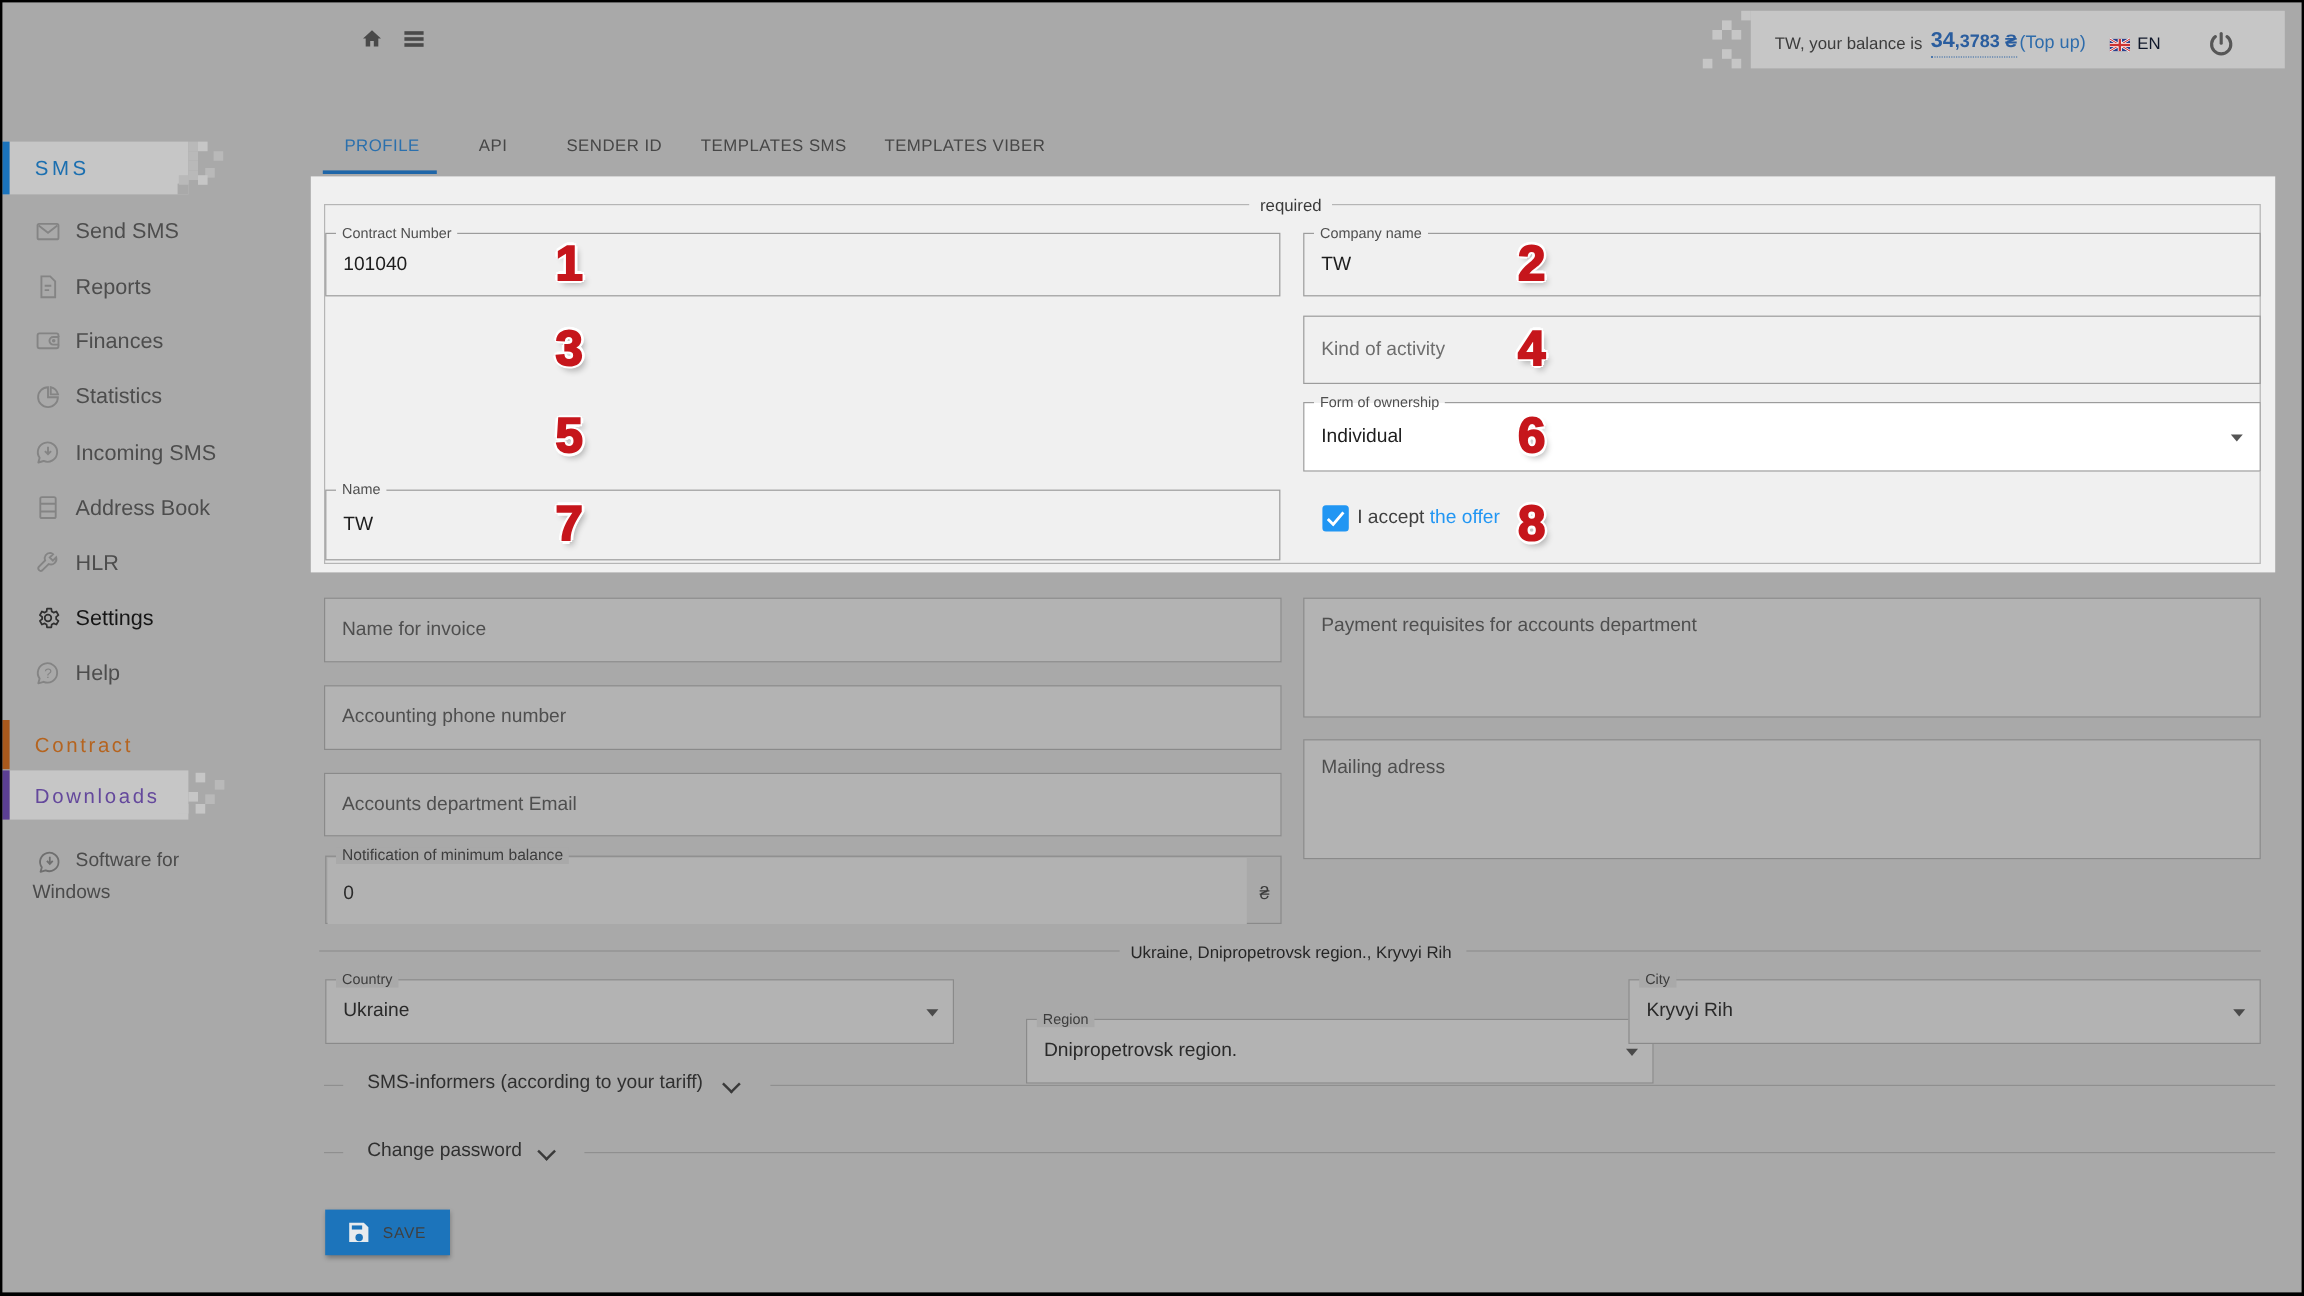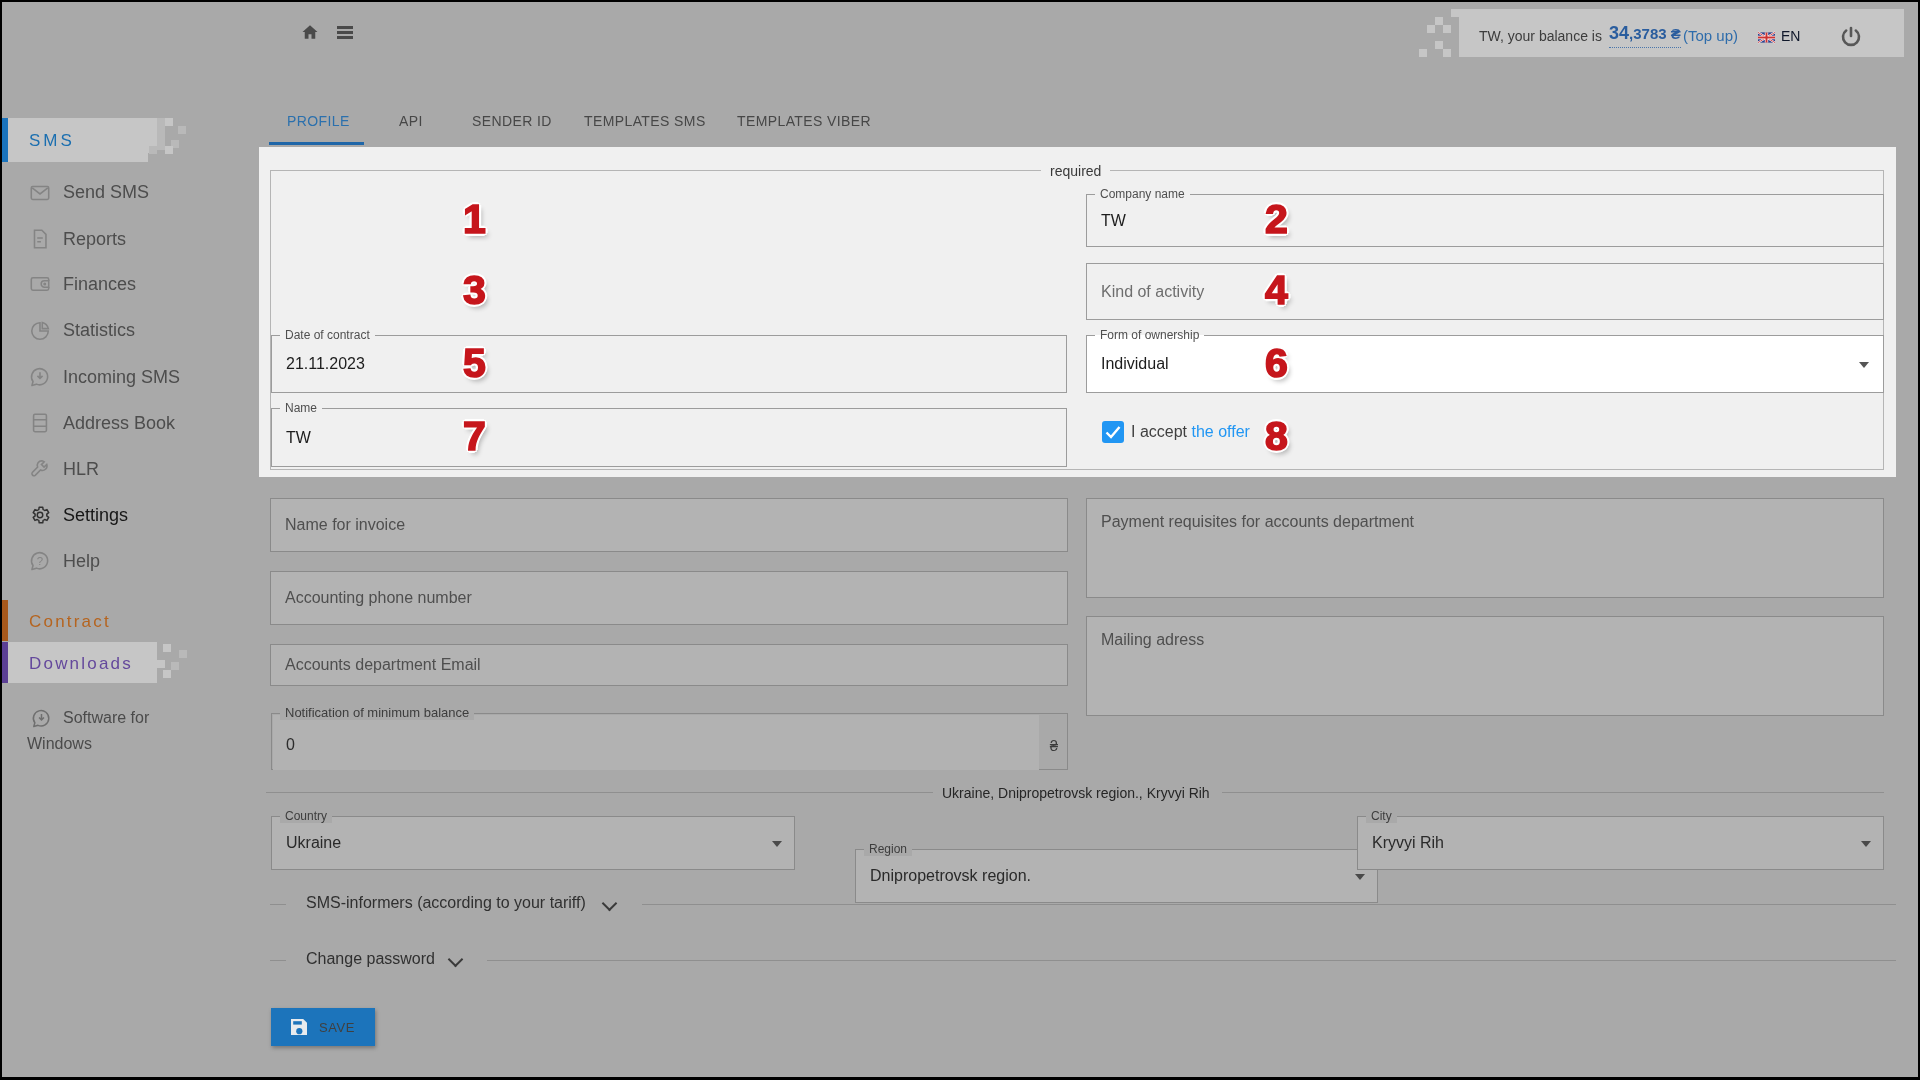--- a/index.html
+++ b/index.html
@@ -185,21 +185,21 @@
 <div class="abs" style="left:584px; top:113px; font-size:14px; letter-spacing:0.4px; color:#474747;">TEMPLATES SMS</div>
 <div class="abs" style="left:737px; top:113px; font-size:14px; letter-spacing:0.4px; color:#474747;">TEMPLATES VIBER</div>
 <div class="abs" style="left:269px; top:142px; width:95px; height:3px; background:#1f66a8;"></div>
 
 <div class="pfield" style="left:270px; top:498px; width:798px; height:54px;">
     <span class="ph" style="top:50%; transform:translateY(-50%);">Name for invoice</span>
   </div>
 <div class="pfield" style="left:270px; top:571px; width:798px; height:54px;">
     <span class="ph" style="top:50%; transform:translateY(-50%);">Accounting phone number</span>
   </div>
-<div class="pfield" style="left:270px; top:644px; width:798px; height:42px;">
+<div class="pfield" style="left:270px; top:644px; width:798px; height:53px;">
     <span class="ph" style="top:50%; transform:translateY(-50%);">Accounts department Email</span>
   </div>
 
 <div class="nfield" style="left:271px; top:713px; width:797px; height:57px;">
   <div class="abs" style="left:1px; top:1px; width:766px; height:55px; background:#b2b2b2;"></div>
   <span class="lbl" style="font-size:13px;">Notification of minimum balance</span>
   <span class="val" style="color:#2c2c2c; top:31px;">0</span>
   <span class="abs" style="right:9px; top:31px; transform:translateY(-50%); font-size:15px; color:#3b3b3b;">₴</span>
 </div>
 
@@ -246,23 +246,23 @@
   <rect x="3.2" y="3.2" width="8.6" height="3.4" fill="#1c74bb"></rect>
   <circle cx="9.3" cy="13.2" r="3.1" fill="#1c74bb"></circle>
 </svg>
 <div class="abs" style="left:319px; top:1020px; font-size:13px; letter-spacing:0.6px; color:#404040;">SAVE</div>
 
 <div id="spot">
 
   <div class="abs" style="left:11px; top:23px; width:1614px; height:300px; border:1px solid #b5b5b5;"></div>
   <div class="abs" style="left:782px; top:16px; font-size:14px; color:#3a3a3a; background:#f0f0f0; padding:0 9px;">required</div>
 
-  <div class="sfield" style="left:12px; top:188px; width:796px; height:58px;">
-    <span class="lbl">Date of contract</span>
-      <span class="val">21.11.2023</span>
+  <div class="sfield" style="left:12px; top:47px; width:796px; height:53px;">
+    <span class="lbl">Contract Number</span>
+      <span class="val">101040</span>
   </div>
   <div class="sfield" style="left:12px; top:261px; width:796px; height:59px;">
     <span class="lbl">Name</span>
       <span class="val">TW</span>
   </div>
 
   <div class="sfield" style="left:827px; top:47px; width:798px; height:53px;">
     <span class="lbl">Company name</span>
       <span class="val">TW</span>
   </div>

